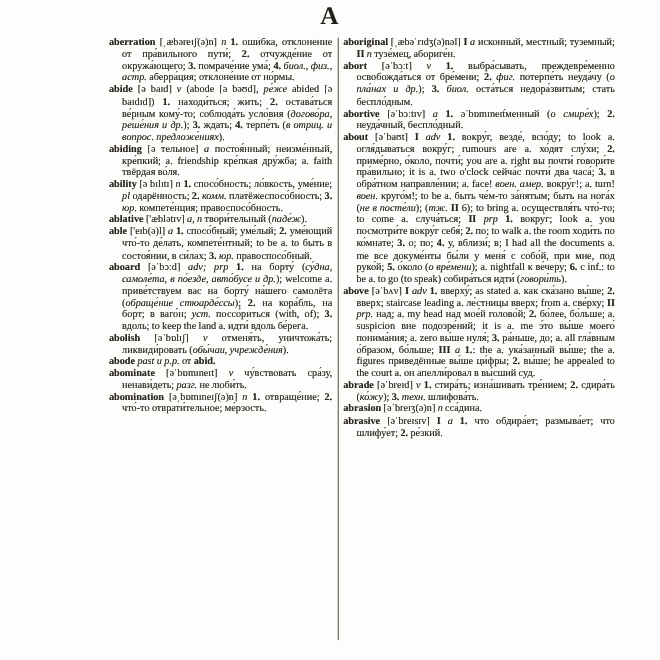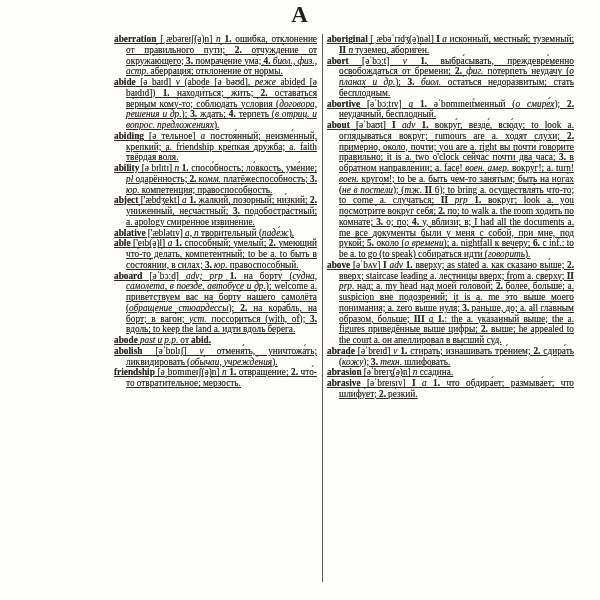--- a/index.html
+++ b/index.html
@@ -11,22 +11,22 @@
   .page{
     position:relative;width:600px;height:600px;
     background:#fdfdfb;color:#2b261f;overflow:hidden;
   }
   .letter-header{
     position:absolute;top:2px;left:0;width:600px;
     text-align:center;font-size:23px;font-weight:bold;
     color:#221e19;letter-spacing:1px;
   }
   .columns{
-    position:absolute;top:34px;left:114px;width:460px;height:550px;
-    display:flex;overflow:hidden;text-decoration:underline;
+    position:absolute;top:34px;left:99px;width:460px;height:550px;
+    display:flex;overflow:hidden;
   }
   .col{
     overflow:hidden;
     font-size:9.3px;line-height:10.75px;
     text-align:justify;
     hyphens:auto;-webkit-hyphens:auto;
     word-spacing:-0.2px;
     text-shadow:0 0 0.45px rgba(43,38,31,0.55);
   }
   .col-left{width:203px;flex:0 0 203px;}
@@ -45,27 +45,27 @@
 <body>
 
 <div class="page">
   <div class="letter-header">A</div>
   <div class="columns">
     <div class="col col-left">
         <p class="entry"><span class="s-b">aberration</span><span class="s-p"> [ˌæbəreɪʃ(ə)n] </span><span class="s-i">n </span><span class="s-b">1. </span><span class="s-p">оши́бка, отклоне́ние от пра́вильного пути́; </span><span class="s-b">2. </span><span class="s-p">отчужде́ние от окружа́ющего; </span><span class="s-b">3. </span><span class="s-p">помраче́ние ума́; </span><span class="s-b">4. </span><span class="s-i">биол., физ., астр. </span><span class="s-p">аберра́ция; отклоне́ние от но́рмы.</span></p>
         <p class="entry"><span class="s-b">abide</span><span class="s-p"> [ə baɪd] </span><span class="s-i">v </span><span class="s-p">(abode [ə bəʊd], </span><span class="s-i">ре́же </span><span class="s-p">abided [ə baɪdɪd]) </span><span class="s-b">1. </span><span class="s-p">находи́ться; жить; </span><span class="s-b">2. </span><span class="s-p">остава́ться ве́рным кому́-то; соблюда́ть усло́вия (</span><span class="s-i">догово́ра, реше́ния и др.</span><span class="s-p">); </span><span class="s-b">3. </span><span class="s-p">ждать; </span><span class="s-b">4. </span><span class="s-p">терпе́ть (</span><span class="s-i">в отриц. и вопрос. предложе́ниях</span><span class="s-p">).</span></p>
         <p class="entry"><span class="s-b">abiding</span><span class="s-p"> [ə тельное] </span><span class="s-i">a </span><span class="s-p">постоя́нный; неизме́нный, кре́пкий; a. friendship кре́пкая дру́жба; a. faith твёрдая во́ля.</span></p>
         <p class="entry"><span class="s-b">ability</span><span class="s-p"> [ə bɪlɪtɪ] </span><span class="s-i">n </span><span class="s-b">1. </span><span class="s-p">спосо́бность; ло́вкость, уме́ние; </span><span class="s-i">pl </span><span class="s-p">одарённость; </span><span class="s-b">2. </span><span class="s-i">комм. </span><span class="s-p">платёжеспосо́бность; </span><span class="s-b">3. </span><span class="s-i">юр. </span><span class="s-p">компете́нция; правоспосо́бность.</span></p>
-        <p class="entry"><span class="s-b">abject</span><span class="s-p"> ['æbdʒekt] </span><span class="s-i">a </span><span class="s-b">1. </span><span class="s-p">жа́лкий, позо́рный; ни́зкий; </span><span class="s-b">2. </span><span class="s-p">уни́женный, несча́стный; </span><span class="s-b">3. </span><span class="s-p">подобостра́стный; a. apology смире́нное извине́ние.</span></p>
         <p class="entry"><span class="s-b">ablative</span><span class="s-p"> ['æblətɪv] </span><span class="s-i">a, n </span><span class="s-p">твори́тельный (</span><span class="s-i">паде́ж</span><span class="s-p">).</span></p>
         <p class="entry"><span class="s-b">able</span><span class="s-p"> ['eɪb(ə)l] </span><span class="s-i">a </span><span class="s-b">1. </span><span class="s-p">спосо́бный; уме́лый; </span><span class="s-b">2. </span><span class="s-p">уме́ющий что́-то де́лать, компете́нтный; to be a. to быть в состоя́нии, в си́лах; </span><span class="s-b">3. </span><span class="s-i">юр. </span><span class="s-p">правоспосо́бный.</span></p>
         <p class="entry"><span class="s-b">aboard</span><span class="s-p"> [əˈbɔːd] </span><span class="s-i">adv; prp </span><span class="s-b">1. </span><span class="s-p">на борту́ (</span><span class="s-i">су́дна, самоле́та, в по́езде, авто́бусе и др.</span><span class="s-p">); welcome a. приве́тствуем вас на борту́ на́шего самолёта (</span><span class="s-i">обраще́ние стюарде́ссы</span><span class="s-p">); </span><span class="s-b">2. </span><span class="s-p">на кора́бль, на борт; в ваго́н; </span><span class="s-i">уст. </span><span class="s-p">поссо́риться (with, of); </span><span class="s-b">3. </span><span class="s-p">вдоль; to keep the land a. идти́ вдоль бе́рега.</span></p>
+        <p class="entry"><span class="s-b">abolish</span><span class="s-p"> [əˈbɒlɪʃ] </span><span class="s-i">v </span><span class="s-p">отменя́ть, уничтожа́ть; ликвиди́ровать (</span><span class="s-i">обы́чаи, учрежде́ния</span><span class="s-p">).</span></p>
         <p class="entry"><span class="s-b">abode</span><span class="s-p"> </span><span class="s-i">past и p.p. </span><span class="s-p">от </span><span class="s-b">abid.</span></p>
-        <p class="entry"><span class="s-b">abolish</span><span class="s-p"> [əˈbɒlɪʃ] </span><span class="s-i">v </span><span class="s-p">отменя́ть, уничтожа́ть; ликвиди́ровать (</span><span class="s-i">обы́чаи, учрежде́ния</span><span class="s-p">).</span></p>
-        <p class="entry"><span class="s-b">friendship</span><span class="s-p"> [əˌbɒmɪneɪʃ(ə)n] </span><span class="s-i">n </span><span class="s-b">1. </span><span class="s-p">отвраще́ние; </span><span class="s-b">2. </span><span class="s-p">что́-то отврати́тельное; ме́рзость.</span></p>
+        <p class="entry"><span class="s-b">abominate</span><span class="s-p"> [əˈbɒmɪneɪt] </span><span class="s-i">v </span><span class="s-p">чу́вствовать сра́зу, ненави́деть; </span><span class="s-i">разг. </span><span class="s-p">не люби́ть.</span></p>
+        <p class="entry"><span class="s-b">abomination</span><span class="s-p"> [əˌbɒmɪneɪʃ(ə)n] </span><span class="s-i">n </span><span class="s-b">1. </span><span class="s-p">отвраще́ние; </span><span class="s-b">2. </span><span class="s-p">что́-то отврати́тельное; ме́рзость.</span></p>
       </div>
     <div class="divider"></div>
     <div class="col col-right">
         <p class="entry"><span class="s-b">aboriginal</span><span class="s-p"> [ˌæbəˈrɪdʒ(ə)nəl] </span><span class="s-b">I </span><span class="s-i">a </span><span class="s-p">иско́нный, ме́стный; тузе́мный; </span><span class="s-b">II </span><span class="s-i">n </span><span class="s-p">тузе́мец, абориге́н.</span></p>
         <p class="entry"><span class="s-b">abort</span><span class="s-p"> [əˈbɔːt] </span><span class="s-i">v </span><span class="s-b">1. </span><span class="s-p">выбра́сывать, преждевре́менно освобожда́ться от бре́мени; </span><span class="s-b">2. </span><span class="s-i">фиг. </span><span class="s-p">потерпе́ть неуда́чу (</span><span class="s-i">о пла́нах и др.</span><span class="s-p">); </span><span class="s-b">3. </span><span class="s-i">биол. </span><span class="s-p">оста́ться недора́звитым; стать беспло́дным.</span></p>
         <p class="entry"><span class="s-b">abortive</span><span class="s-p"> [əˈbɔːtɪv] </span><span class="s-i">a </span><span class="s-b">1. </span><span class="s-p">əˈbɒmɪneɪt́менный (</span><span class="s-i">о смире́х</span><span class="s-p">); </span><span class="s-b">2. </span><span class="s-p">неуда́чный, беспло́дный.</span></p>
         <p class="entry"><span class="s-b">about</span><span class="s-p"> [əˈbaʊt] </span><span class="s-b">I </span><span class="s-i">adv </span><span class="s-b">1. </span><span class="s-p">вокру́г, везде́, всю́ду; to look a. огля́дываться вокру́г; rumours are a. хо́дят слу́хи; </span><span class="s-b">2. </span><span class="s-p">приме́рно, о́коло, почти́; you are a. right вы почти́ говори́те пра́вильно; it is a. two o'clock сейча́с почти́ два часа́; </span><span class="s-b">3. </span><span class="s-p">в обра́тном направле́нии; a. face! </span><span class="s-i">воен. амер. </span><span class="s-p">вокру́г!; a. turn! </span><span class="s-i">во­ен. </span><span class="s-p">круго́м!; to be a. быть че́м-то за́нятым; быть на нога́х (</span><span class="s-i">не в посте́ли</span><span class="s-p">); (</span><span class="s-i">тж. </span><span class="s-b">II </span><span class="s-p">6); to bring a. осуществля́ть что́-то; to come a. случа́ться; </span><span class="s-b">II </span><span class="s-i">prp </span><span class="s-b">1. </span><span class="s-p">вокру́г; look a. you посмотри́те вокру́г себя́; </span><span class="s-b">2. </span><span class="s-p">по; to walk a. the room ходи́ть по ко́мнате; </span><span class="s-b">3. </span><span class="s-p">о; по; </span><span class="s-b">4. </span><span class="s-p">у, вблизи́; в; I had all the documents a. me все докуме́нты бы́ли у меня́ с собо́й, при мне, под руко́й; </span><span class="s-b">5. </span><span class="s-p">о́коло (</span><span class="s-i">о вре́мени</span><span class="s-p">); a. nightfall к ве́черу; </span><span class="s-b">6. </span><span class="s-p">с inf.: to be a. to go (to speak) собира́ться идти́ (</span><span class="s-i">говори́ть</span><span class="s-p">).</span></p>
         <p class="entry"><span class="s-b">above</span><span class="s-p"> [əˈbʌv] </span><span class="s-b">I </span><span class="s-i">adv </span><span class="s-b">1. </span><span class="s-p">вверху́; as stated a. как ска́зано вы́ше; </span><span class="s-b">2. </span><span class="s-p">вверх; staircase leading a. ле́стницы вверх; from a. све́рху; </span><span class="s-b">II </span><span class="s-i">prp. </span><span class="s-p">над; a. my head над мое́й голово́й; </span><span class="s-b">2. </span><span class="s-p">бо́лее, бо́льше; a. suspicion вне подозре́ний; it is a. me э́то вы́ше моего́ понима́ния; a. zero вы́ше нуля́; </span><span class="s-b">3. </span><span class="s-p">ра́ньше, до; a. all гла́вным о́бразом, бо́льше; </span><span class="s-b">III </span><span class="s-i">a </span><span class="s-b">1.</span><span class="s-p">: the a. ука́занный вы́ше; the a. figures приведённые вы́ше ци́фры; </span><span class="s-b">2. </span><span class="s-p">вы́ше; he appealed to the court a. он апелли́ровал в вы́сший суд.</span></p>
         <p class="entry"><span class="s-b">abrade</span><span class="s-p"> [əˈbreɪd] </span><span class="s-i">v </span><span class="s-b">1. </span><span class="s-p">стира́ть; изна́шивать тре́нием; </span><span class="s-b">2. </span><span class="s-p">сдира́ть (</span><span class="s-i">ко́жу</span><span class="s-p">); </span><span class="s-b">3. </span><span class="s-i">техн. </span><span class="s-p">шлифова́ть.</span></p>
         <p class="entry"><span class="s-b">abrasion</span><span class="s-p"> [əˈbreɪʒ(ə)n] </span><span class="s-i">n </span><span class="s-p">сса́дина.</span></p>

